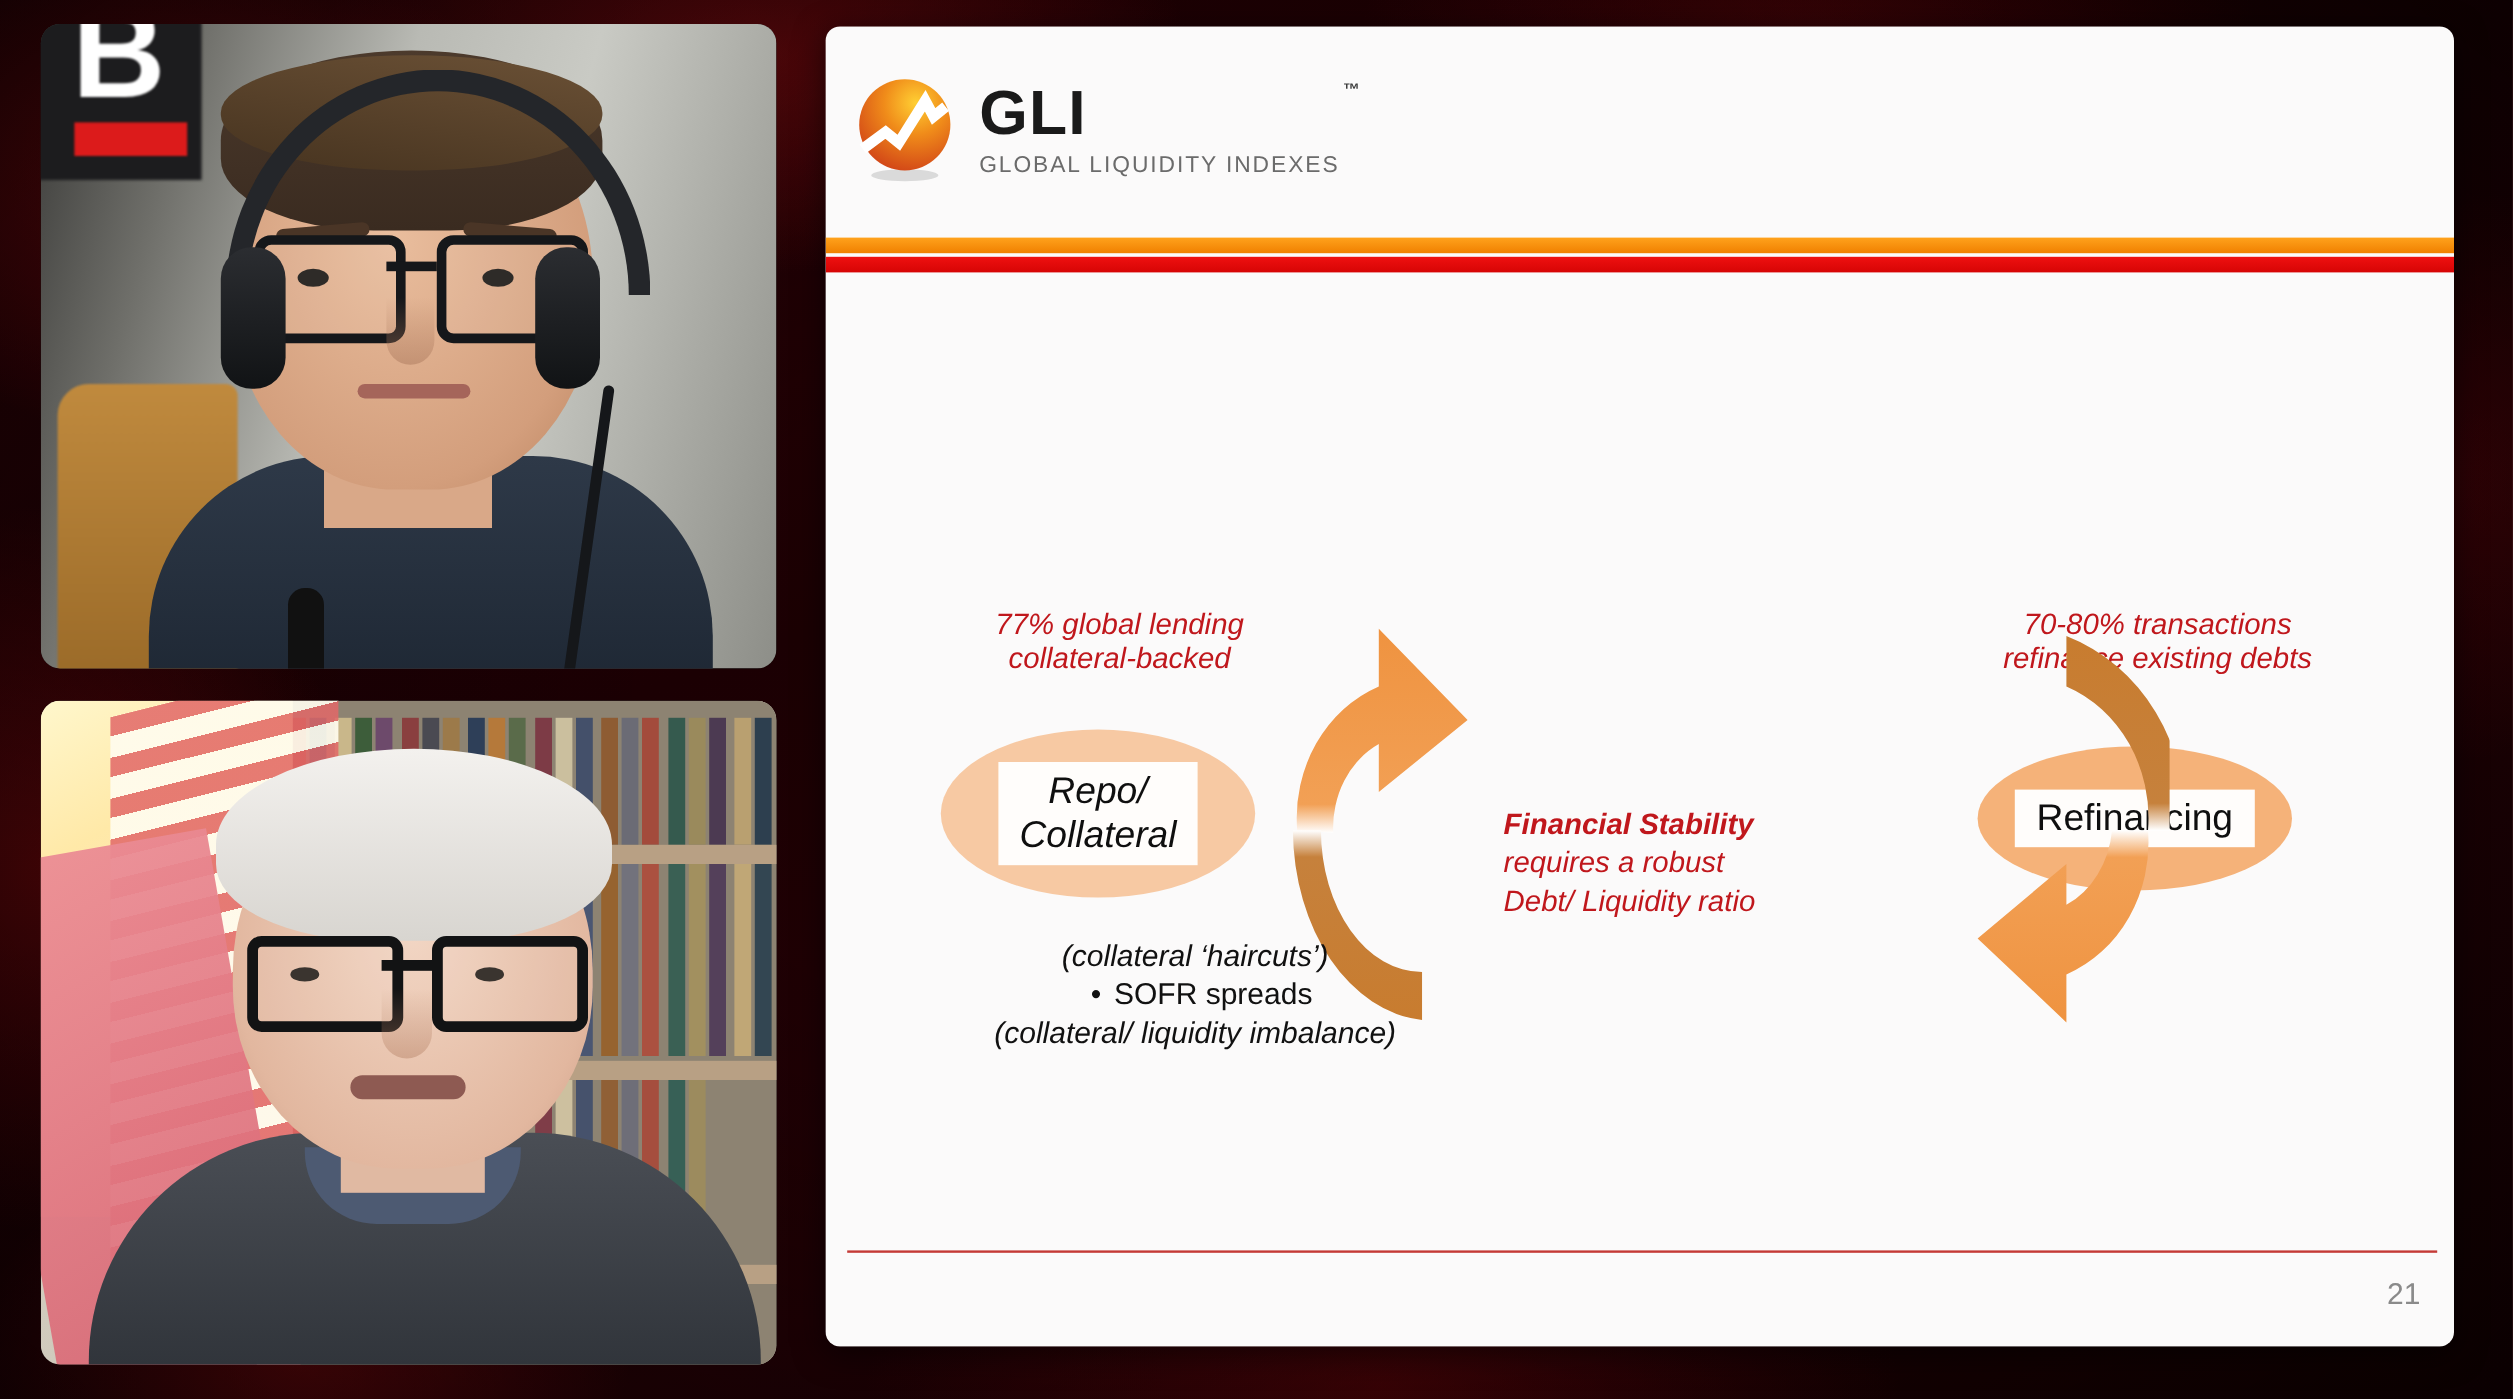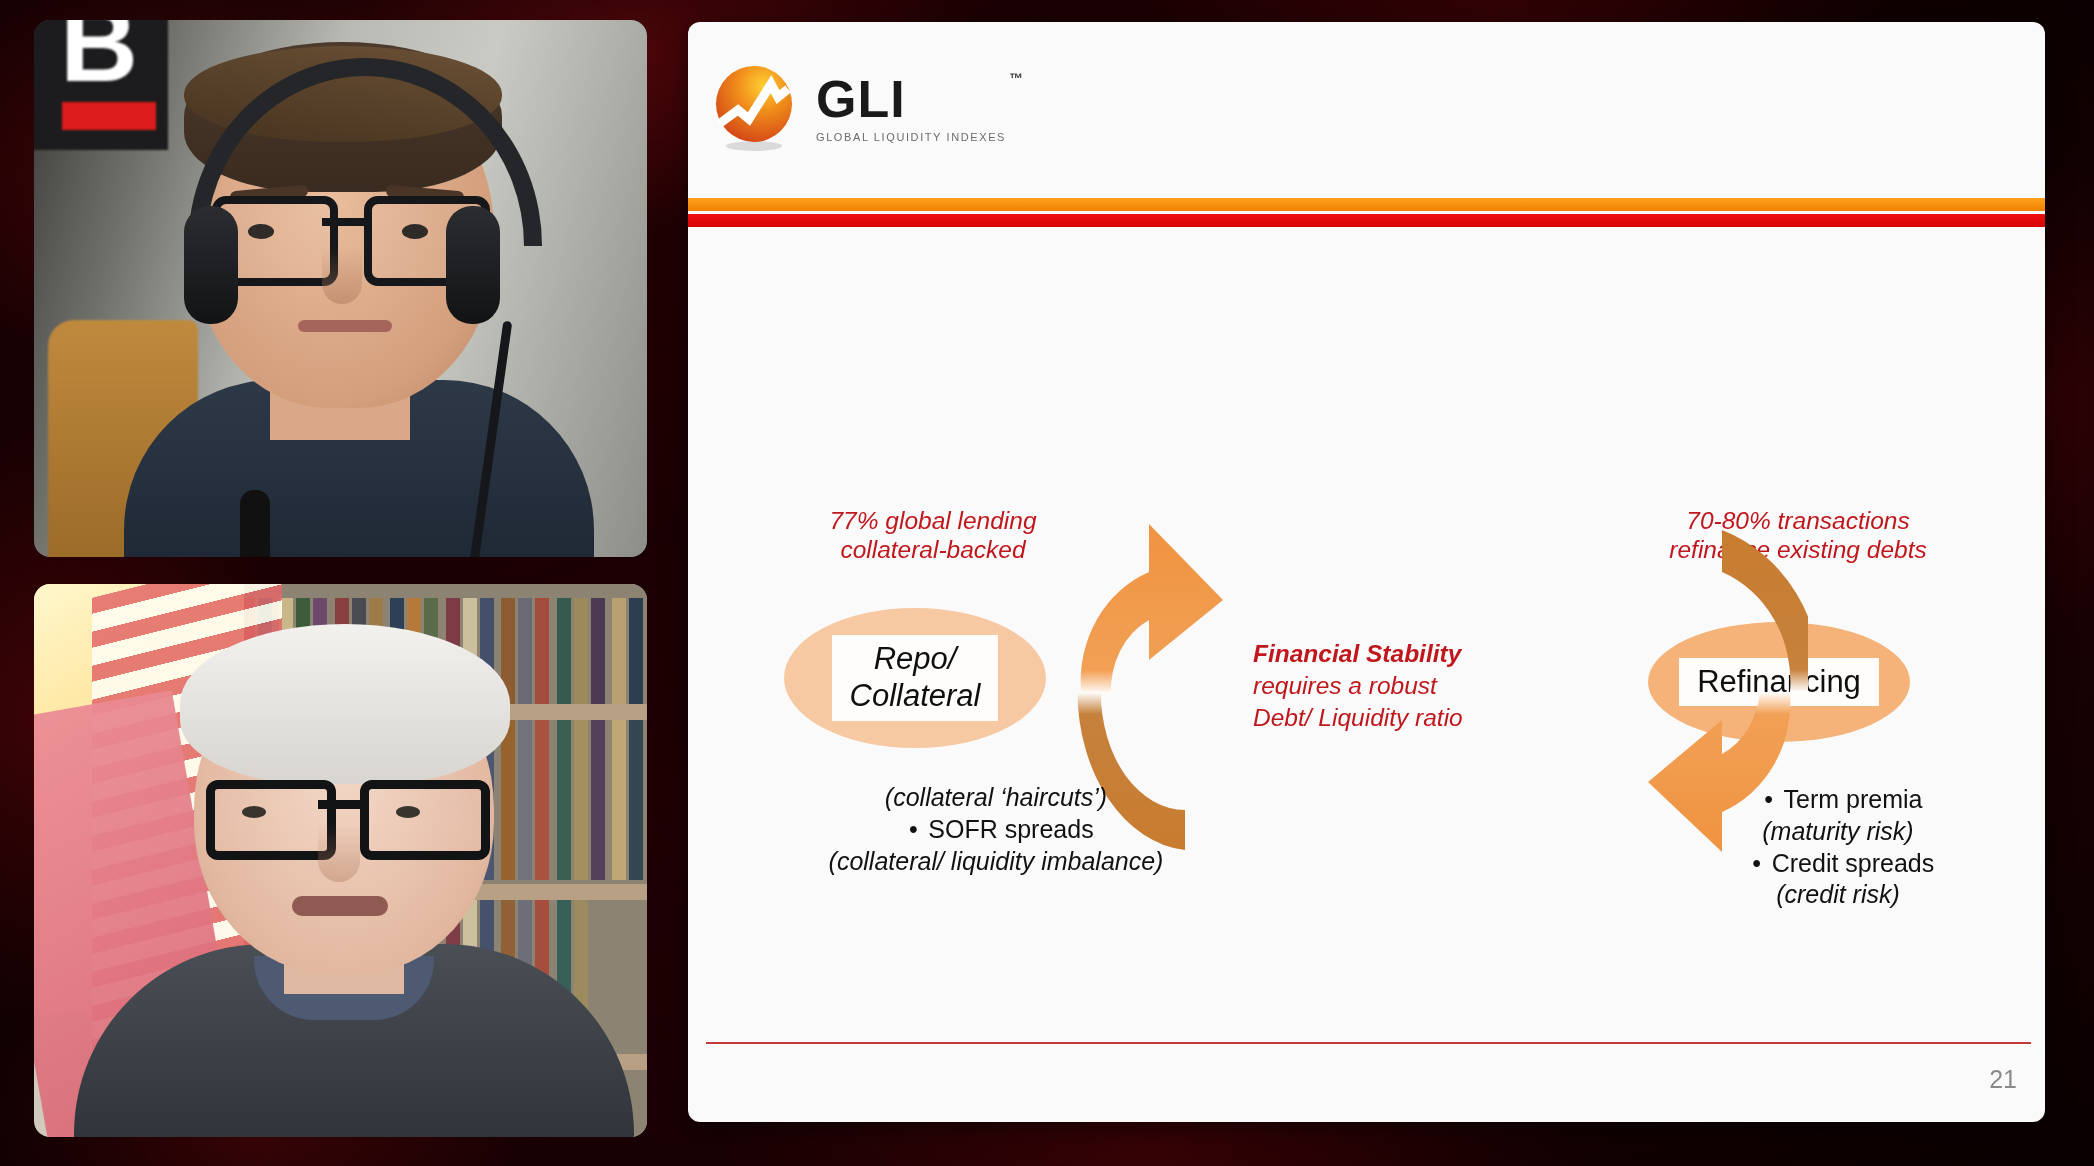--- a/index.html
+++ b/index.html
@@ -106,34 +106,34 @@
   #slide{position:absolute;left:688px;top:22px;width:1357px;height:1100px;background:#fbfafa;
     border-radius:12px;overflow:hidden;}
   #slide-shadow{position:absolute;left:688px;top:22px;width:1357px;height:1100px;border-radius:12px;
     box-shadow:0 6px 26px rgba(0,0,0,.55);pointer-events:none;}
 
   .logo-wrap{position:absolute;left:20px;top:40px;display:flex;align-items:center;gap:16px;}
   .logo-mark{width:92px;height:92px;position:relative;}
   .logo-text{display:flex;flex-direction:column;line-height:1;}
   .logo-gli{font-size:52px;font-weight:bold;letter-spacing:1px;color:#1a1a1a;position:relative;}
   .logo-tm{font-size:14px;vertical-align:super;position:absolute;top:-2px;right:-18px;color:#3a3a3a;}
-  .logo-sub{font-size:11px;letter-spacing:1.6px;color:#6b6b6b;margin-top:7px;}
+  .logo-sub{font-size:19px;letter-spacing:1.6px;color:#6b6b6b;margin-top:7px;}
 
   .bar-orange{position:absolute;left:0;top:176px;width:100%;height:13px;
     background:linear-gradient(180deg,#ffa21c,#f08000);}
   .bar-red{position:absolute;left:0;top:192px;width:100%;height:13px;
     background:linear-gradient(180deg,#ef1010,#d60505);}
 
   #slide-title{position:absolute;left:0;top:228px;width:100%;text-align:center;
     font-size:54px;font-weight:bold;color:#111;letter-spacing:.3px;}
 
   .note{position:absolute;color:#c0171c;font-style:italic;font-size:24.5px;line-height:1.17;}
   #note-left{left:100px;top:485px;width:290px;text-align:center;}
   #note-right{left:960px;top:485px;width:300px;text-align:center;}
-  #note-center{left:565px;top:616px;width:260px;line-height:1.30;}
+  #note-center{left:565px;top:650px;width:260px;line-height:1.30;}
   #note-center .b{font-weight:bold;display:block;}
 
   .boxrect{position:absolute;display:flex;align-items:center;justify-content:center;}
   #box-liquidity{left:539px;top:450px;width:420px;height:118px;background:#ce8085;}
   #box-debt{left:538px;top:749px;width:420px;height:118px;background:#f2e3e2;}
   .whitelabel{background:#fffdfb;padding:7px 22px;font-size:33px;font-weight:bold;color:#0f0f0f;}
 
   .ellipse{position:absolute;display:flex;align-items:center;justify-content:center;border-radius:50%;}
   #ell-repo{left:96px;top:586px;width:262px;height:140px;background:#f7c9a3;}
   #ell-refi{left:960px;top:600px;width:262px;height:120px;background:#f5b279;}
@@ -334,27 +334,17 @@
   </div>
 
   <div class="bullets" id="bul-left">
     <div class="sub">(collateral ‘haircuts’)</div>
     <div class="bi">
       <span class="dot">•</span><span>SOFR spreads</span>
     </div>
     <div class="sub">(collateral/ liquidity imbalance)</div>
   </div>
 
-  <div class="bullets" id="bul-right">
-    <div class="bi">
-      <span class="dot">•</span><span>Term premia</span>
-    </div>
-    <div class="sub">(maturity risk)</div>
-    <div class="bi">
-      <span class="dot">•</span><span>Credit spreads</span>
-    </div>
-    <div class="sub">(credit risk)</div>
-  </div>
 
   <div id="foot-line"></div>
   <div id="page-num">21</div>
 </div>
 <div id="slide-shadow"></div>
 
 </body></html>

